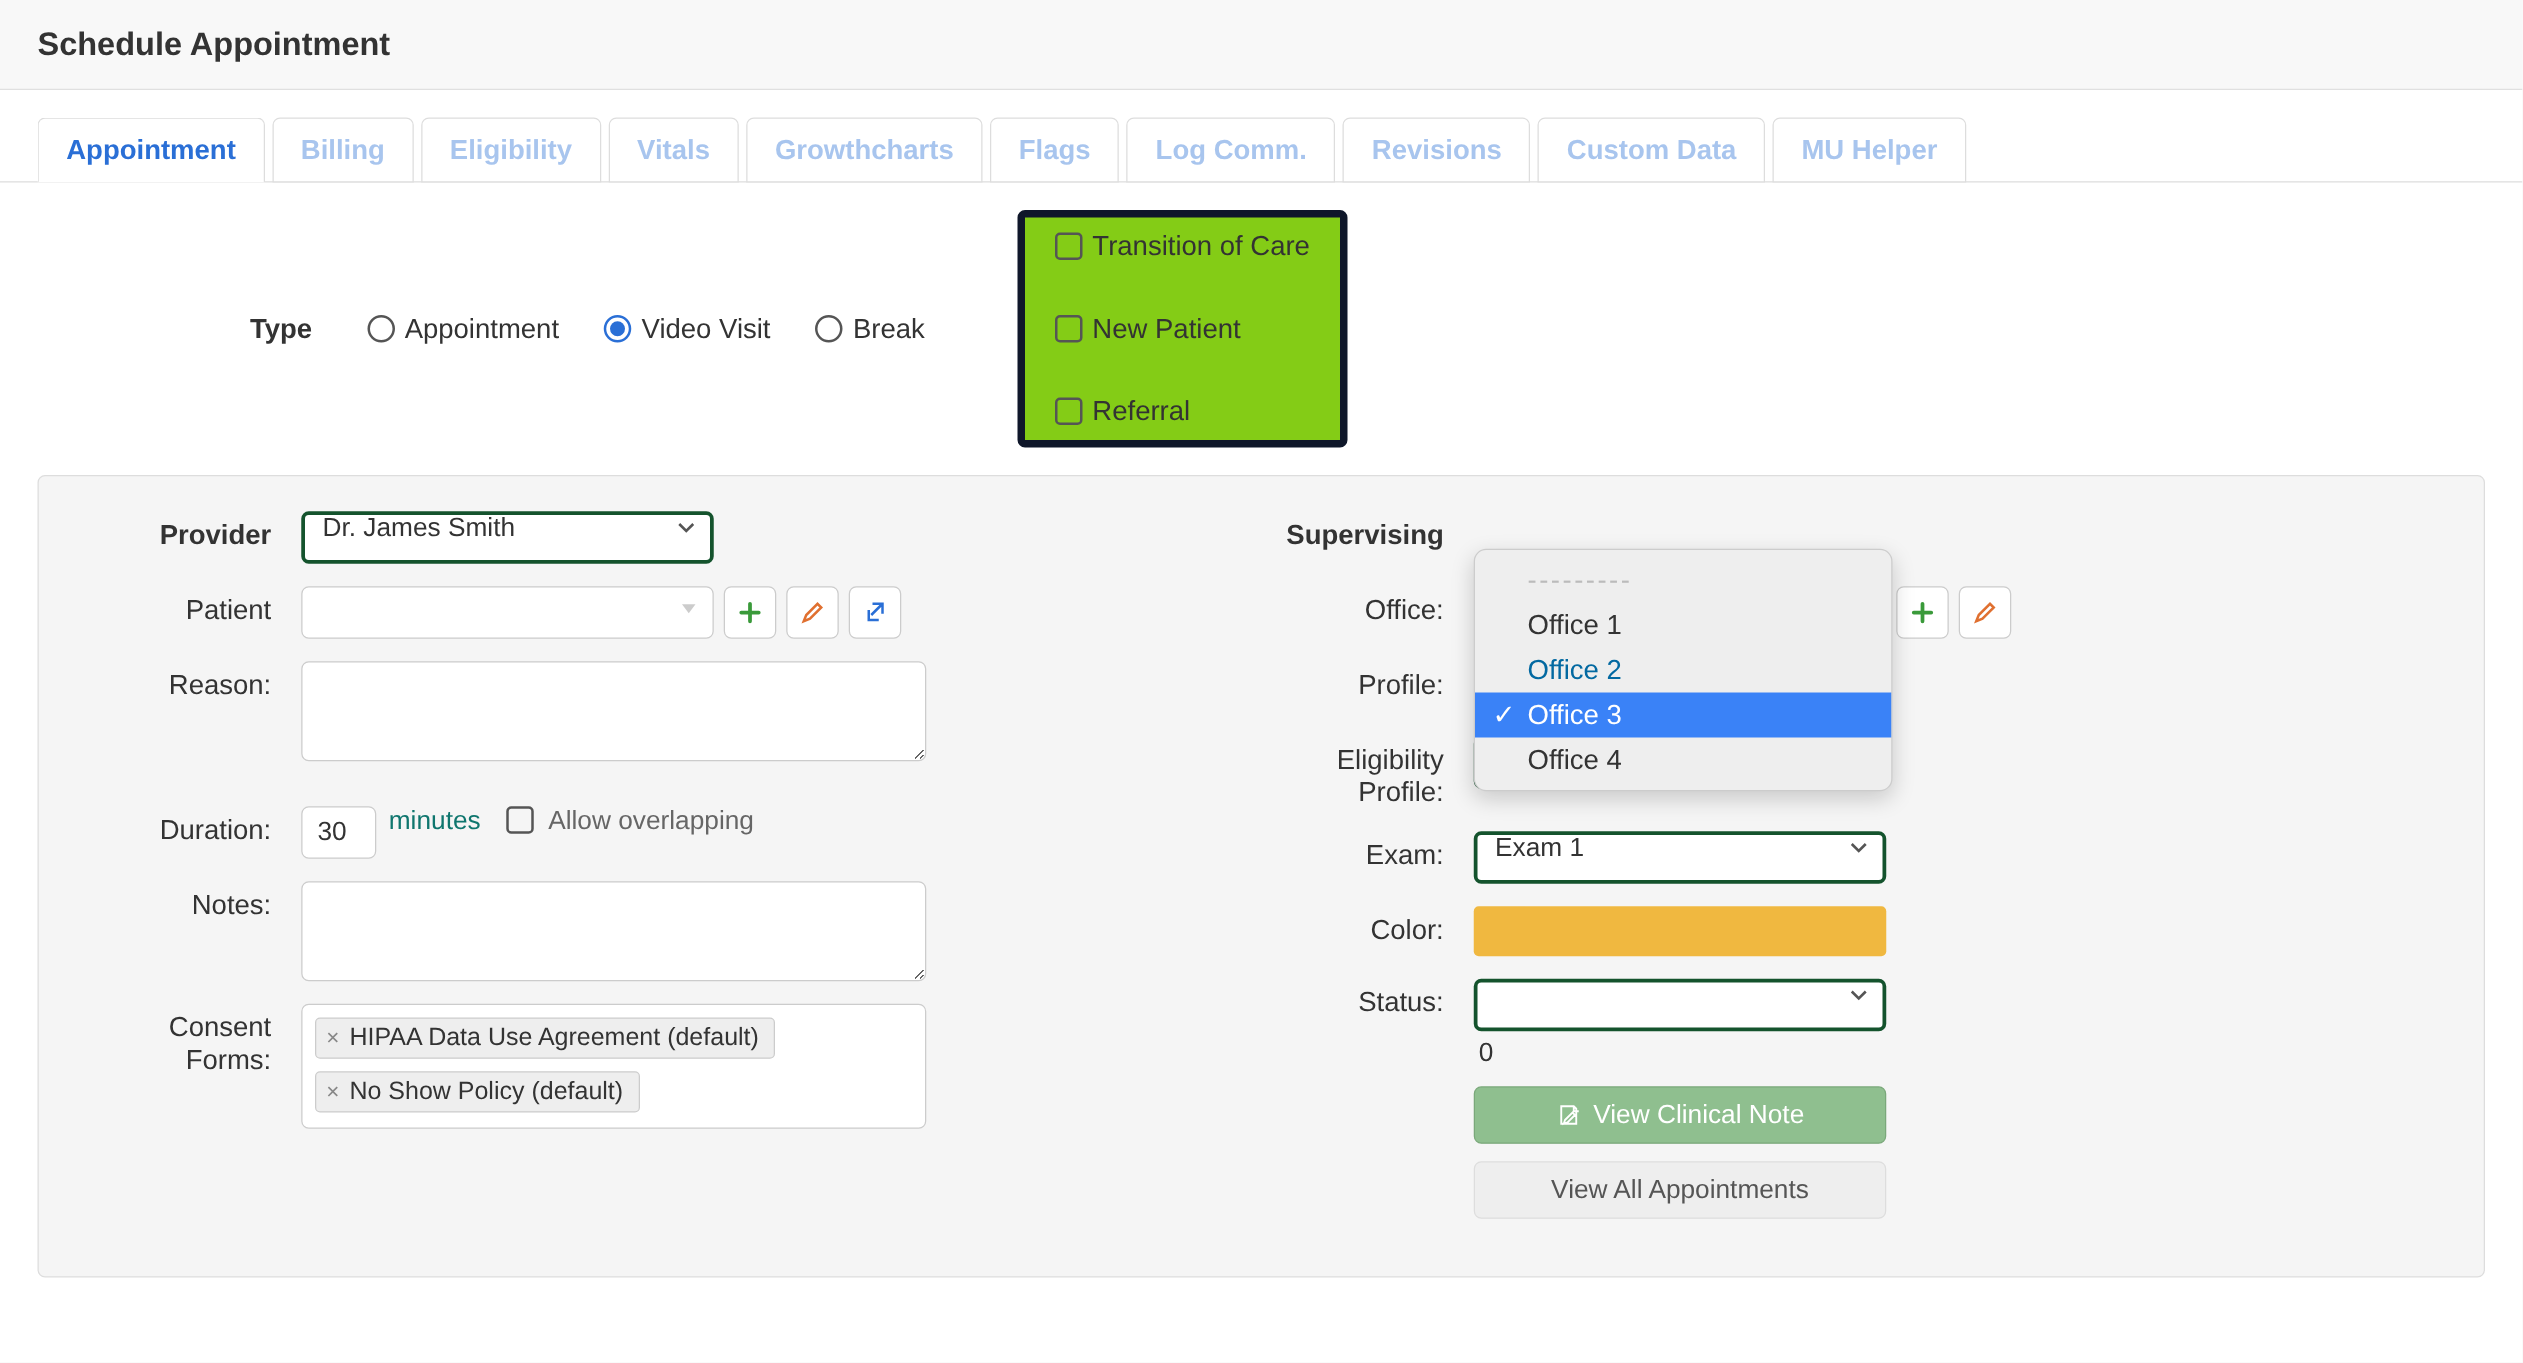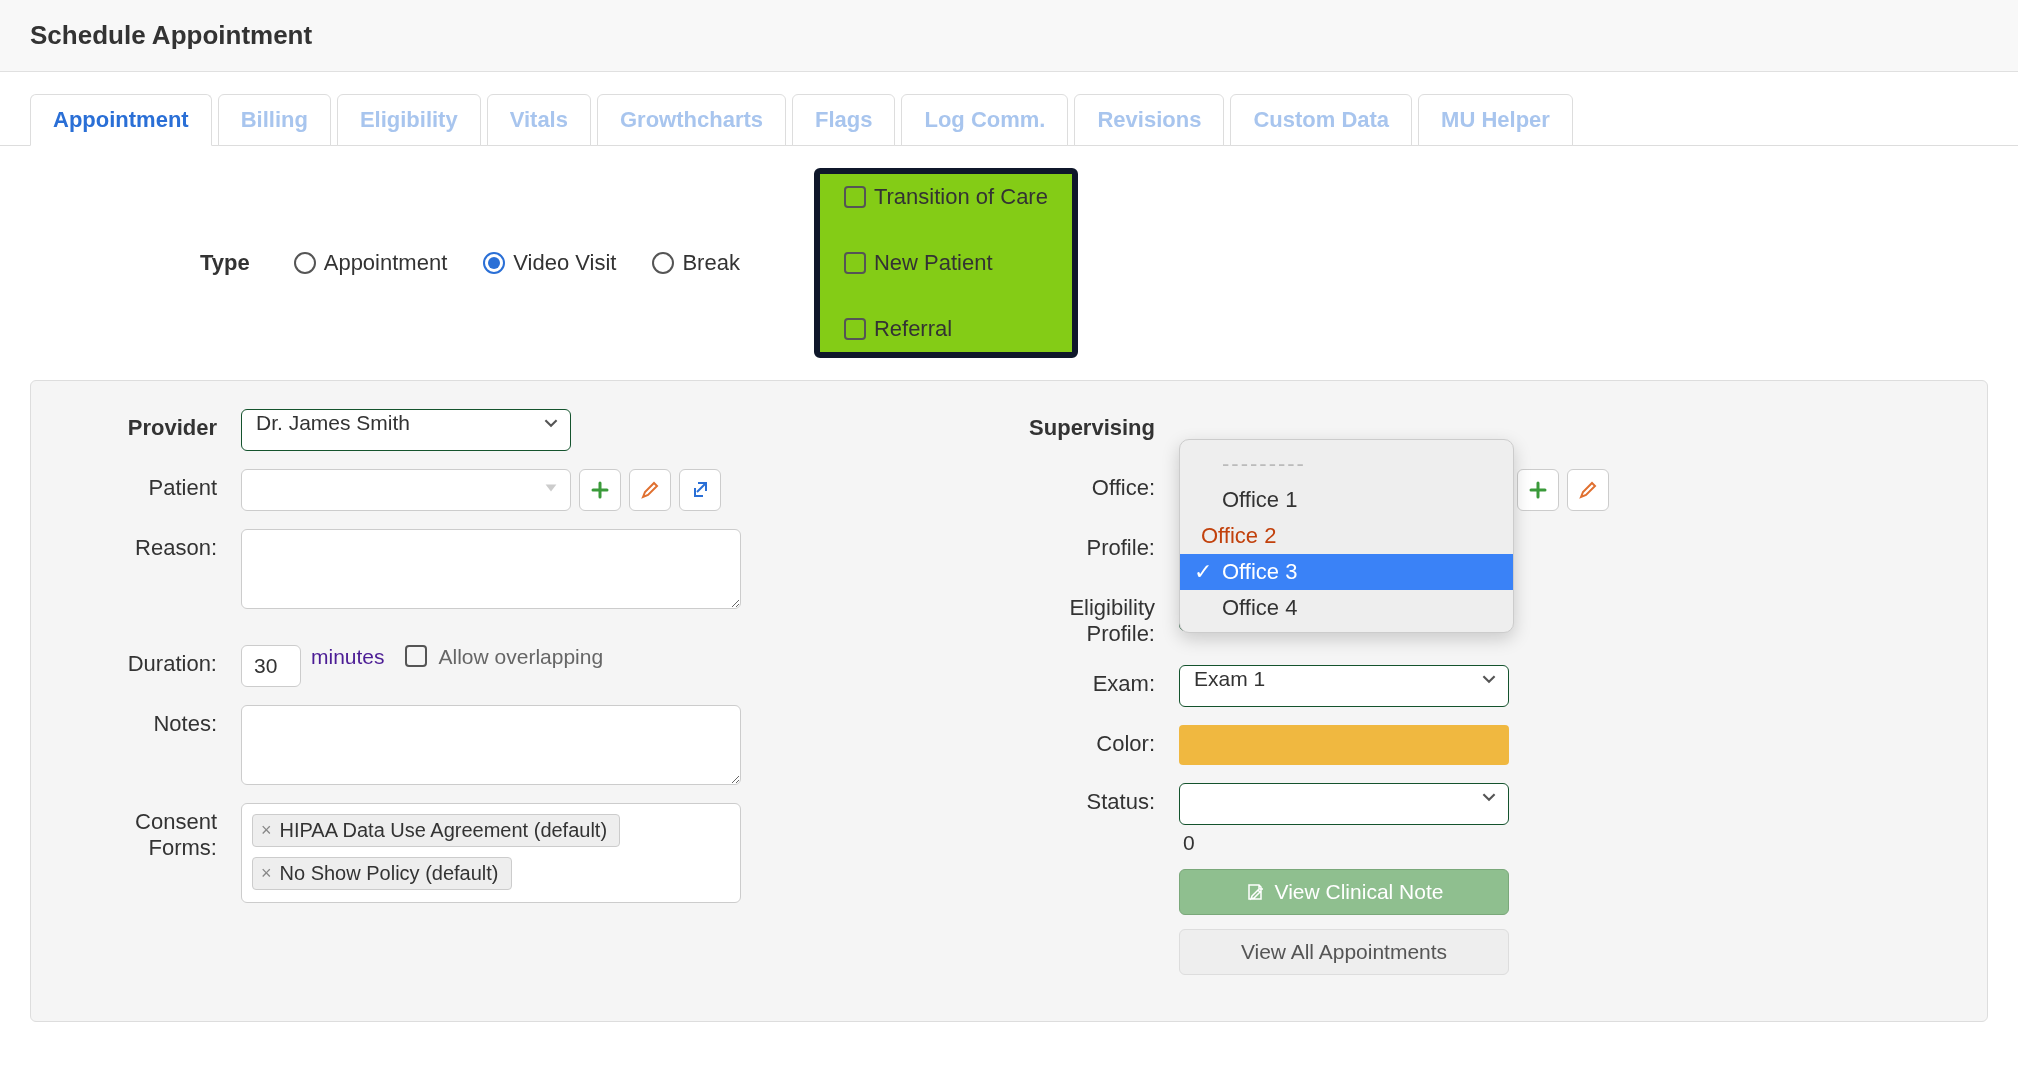--- a/index.html
+++ b/index.html
@@ -122,21 +122,21 @@
     border: 1px solid #ccc;
     border-radius: 6px;
     background: #fff;
     color: #333;
   }
   .select {
     position: relative;
     display: inline-flex;
     align-items: center;
     background: #fff;
-    border: 1px solid #14532d;
+    border: 3px solid #14532d;
     border-radius: 6px;
     padding: 6px 36px 21px 14px;
     min-width: 330px;
     height: 42px;
     font-size: 21px;
   }
   .select .caret {
     position: absolute; right: 12px;
   }
   .caret svg { width: 14px; height: 14px; }
@@ -165,21 +165,21 @@
     position: absolute; right: 10px; color: #bbb;
   }
   .date-input { width: 150px; height: 42px; }
   .time-input { width: 130px; height: 42px; margin-left: 6px; }
   .time-label { margin: 0 8px 0 12px; font-size: 21px; color:#333;}
   .spinner {
     display: inline-flex; flex-direction: column; margin-left: 8px; gap: 0px;
   }
   .spinner span { font-size: 11px; line-height: 10px; cursor: pointer; color:#333;}
   .duration-input { width: 60px; height: 42px; }
-  .minutes-label { margin: 0 20px 0 10px; color: #4c1d95; font-size: 21px;}
+  .minutes-label { margin: 0 20px 0 10px; color: #0f766e; font-size: 21px;}
   .consent-box {
     width: 500px; min-height: 100px;
     border: 1px solid #ccc; border-radius: 6px; background: #fff;
     padding: 10px;
     display: flex; flex-direction: column; align-items: flex-start; gap: 10px;
   }
   .tag {
     display: inline-flex; align-items: center; gap: 8px;
     background: #eee;
     border: 1px solid #ccc;
@@ -232,22 +232,21 @@
     z-index: 100;
   }
   .dropdown-item {
     padding: 5px 18px 5px 42px;
     font-size: 22px;
     color: #333;
     position: relative;
     cursor: pointer;
   }
   .dropdown-item.disabled {
-    color: #c2410c;
-    padding-left: 21px;
+    color: #0369a1;
   }
   .dropdown-item.dashed {
     color: #bbb;
     letter-spacing: 2px;
   }
   .dropdown-item.selected {
     background: #3a82f7;
     color: #fff;
   }
   .dropdown-item.selected::before {

